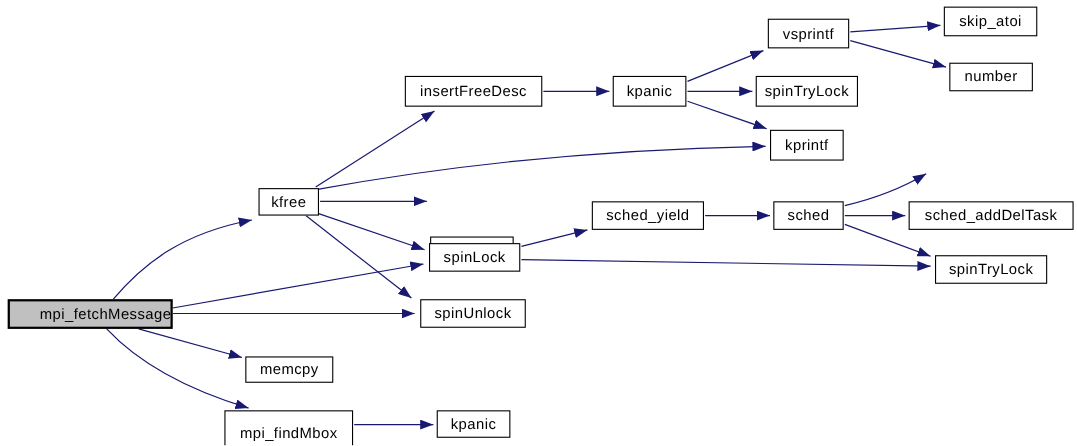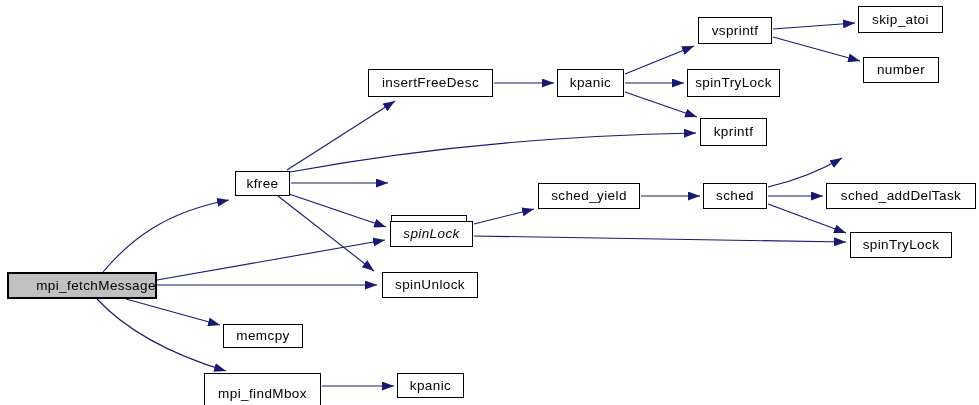--- a/index.html
+++ b/index.html
@@ -99,19 +99,19 @@
       <div class="node" style="left: 698px; top: 17px; width: 74px; height: 27px;">vsprintf</div>
       <div class="node" style="left: 858px; top: 6px; width: 85px; height: 27px;">skip_atoi</div>
       <div class="node" style="left: 863px; top: 57px; width: 76px; height: 26px;">number</div>
       <div class="node" style="left: 687px; top: 69px; width: 93px; height: 28px;">spinTryLock</div>
       <div class="node" style="left: 700px; top: 118px; width: 67px; height: 28px;">kprintf</div>
       <div class="node" style="left: 391px; top: 171px; width: 76px; height: 25px; margin-top: 44px;">memset</div>
       <div class="node" style="left: 538px; top: 183px; width: 102px; height: 26px;">sched_yield</div>
       <div class="node" style="left: 703px; top: 183px; width: 64px; height: 26px;">sched</div>
       <div class="node" style="left: 826px; top: 183px; width: 150px; height: 26px;">sched_addDelTask</div>
       <div class="node" style="left: 850px; top: 232px; width: 102px; height: 26px;">spinTryLock</div>
-      <div class="node" style="left: 390px; top: 221px; width: 83px; height: 26px; font-style: italic;">spinLock</div>
+      <div class="node" style="left: 390px; top: 221px; width: 83px; height: 26px;">spinLock</div>
       <div class="node" style="left: 382px; top: 272px; width: 96px; height: 26px;">spinUnlock</div>
       <div class="node" style="left: 223px; top: 324px; width: 80px; height: 24px;">memcpy</div>
       <div class="node" style="left: 204px; top: 373px; width: 117px; height: 41px;">mpi_findMbox</div>
       <div class="node" style="left: 397px; top: 373px; width: 67px; height: 25px;">kpanic</div>
     </div>
 </div>
 
 </body></html>

